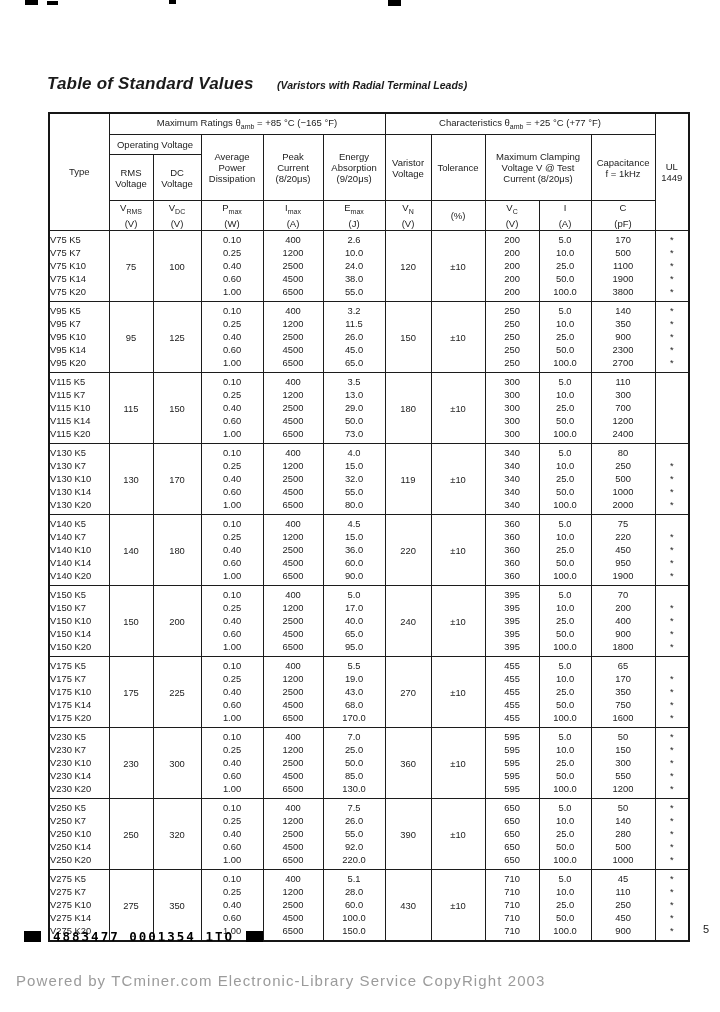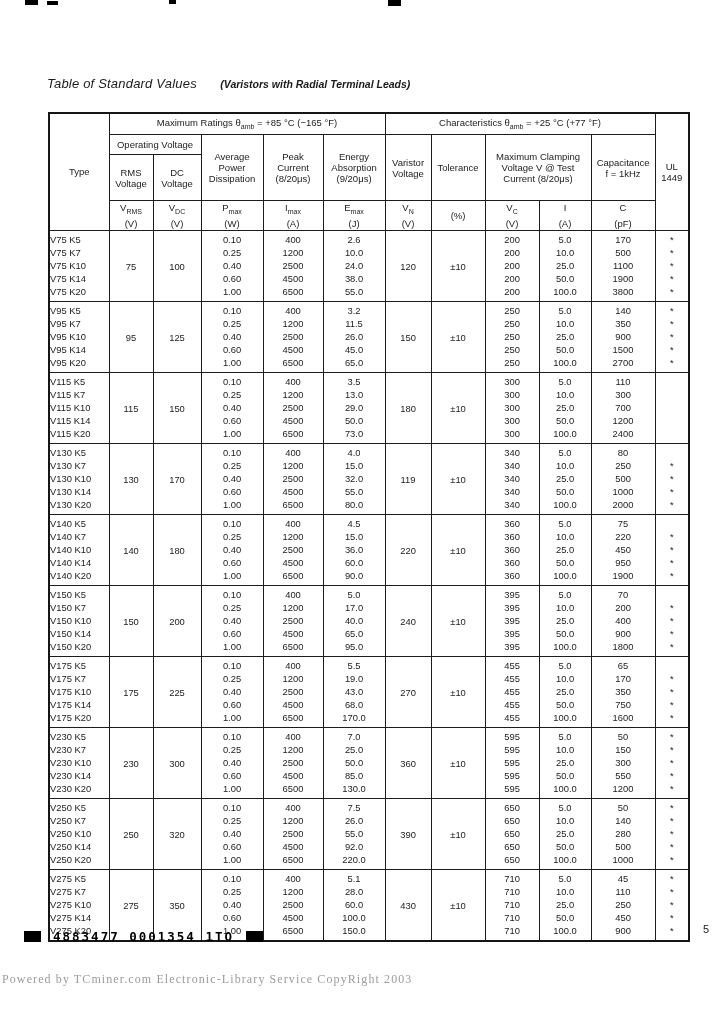--- a/index.html
+++ b/index.html
@@ -6,21 +6,21 @@
   body {
     width:720px; height:1012px; position:relative;
     background:#ffffff; color:#1b1b1b;
     font-family:"Liberation Sans", sans-serif;
     overflow:hidden;
   }
   .artifact { position:absolute; background:#000; }
 
   
   .title-row { position:absolute; left:47px; top:74px; white-space:nowrap; }
-  .title-main { font-size:13px; font-weight:normal; font-style:italic; letter-spacing:0.2px; }
+  .title-main { font-size:17px; font-weight:bold; font-style:italic; letter-spacing:0.2px; }
   .title-sub  { font-size:10.5px; font-weight:bold; font-style:italic; margin-left:19px; }
 
   
   table.tbl {
     position:absolute; left:48px; top:112px; width:640px;
     border-collapse:collapse; table-layout:fixed;
     border:2px solid #161616;
   }
   .tbl th {
     font-weight:normal; font-size:9.5px; line-height:11px;
@@ -46,23 +46,23 @@
   .ocr-strip { position:absolute; left:24px; top:927px; height:16px; }
   .ocr-square { display:inline-block; width:17px; height:11px; background:#000; vertical-align:middle; }
   .ocr-text {
     display:inline-block; vertical-align:middle;
     font-family:"DejaVu Sans Mono", monospace; font-weight:bold;
     font-size:12.5px; letter-spacing:2px; margin:0 12px; color:#000;text-align:center;
   }
   .page-number { position:absolute; left:703px; top:923px; font-size:11px; }
 
   .footer-line {
-    position:absolute; left:2px; top:972px;
-    font-family:Liberation Serif, serif;
-    font-size:12px; letter-spacing:1.1px; color:#9b9b9b; white-space:nowrap;
+    position:absolute; left:16px; top:972px;
+    font-family:Liberation Sans, sans-serif;
+    font-size:15px; letter-spacing:1.1px; color:#9b9b9b; white-space:nowrap;
   }
 </style>
 </head>
 <body>
 
 <div class="artifact" style="left:25px; top:0; width:13px; height:5px;"></div>
 <div class="artifact" style="left:47px; top:1px; width:11px; height:4px;"></div>
 <div class="artifact" style="left:169px; top:0; width:7px; height:4px;"></div>
 <div class="artifact" style="left:388px; top:0; width:13px; height:6px;"></div>
 
@@ -242,21 +242,21 @@
         <td class="c-num">900</td>
         <td class="c-ul">*</td>
       </tr>
       <tr>
         <td class="c-type">V95 K14</td>
         <td class="c-num">0.60</td>
         <td class="c-num">4500</td>
         <td class="c-num">45.0</td>
         <td class="c-num">250</td>
         <td class="c-num">50.0</td>
-        <td class="c-num">1500</td>
+        <td class="c-num">2300</td>
         <td class="c-ul">*</td>
       </tr>
       <tr class="block-last">
         <td class="c-type">V95 K20</td>
         <td class="c-num">1.00</td>
         <td class="c-num">6500</td>
         <td class="c-num">65.0</td>
         <td class="c-num">250</td>
         <td class="c-num">100.0</td>
         <td class="c-num">2700</td>

